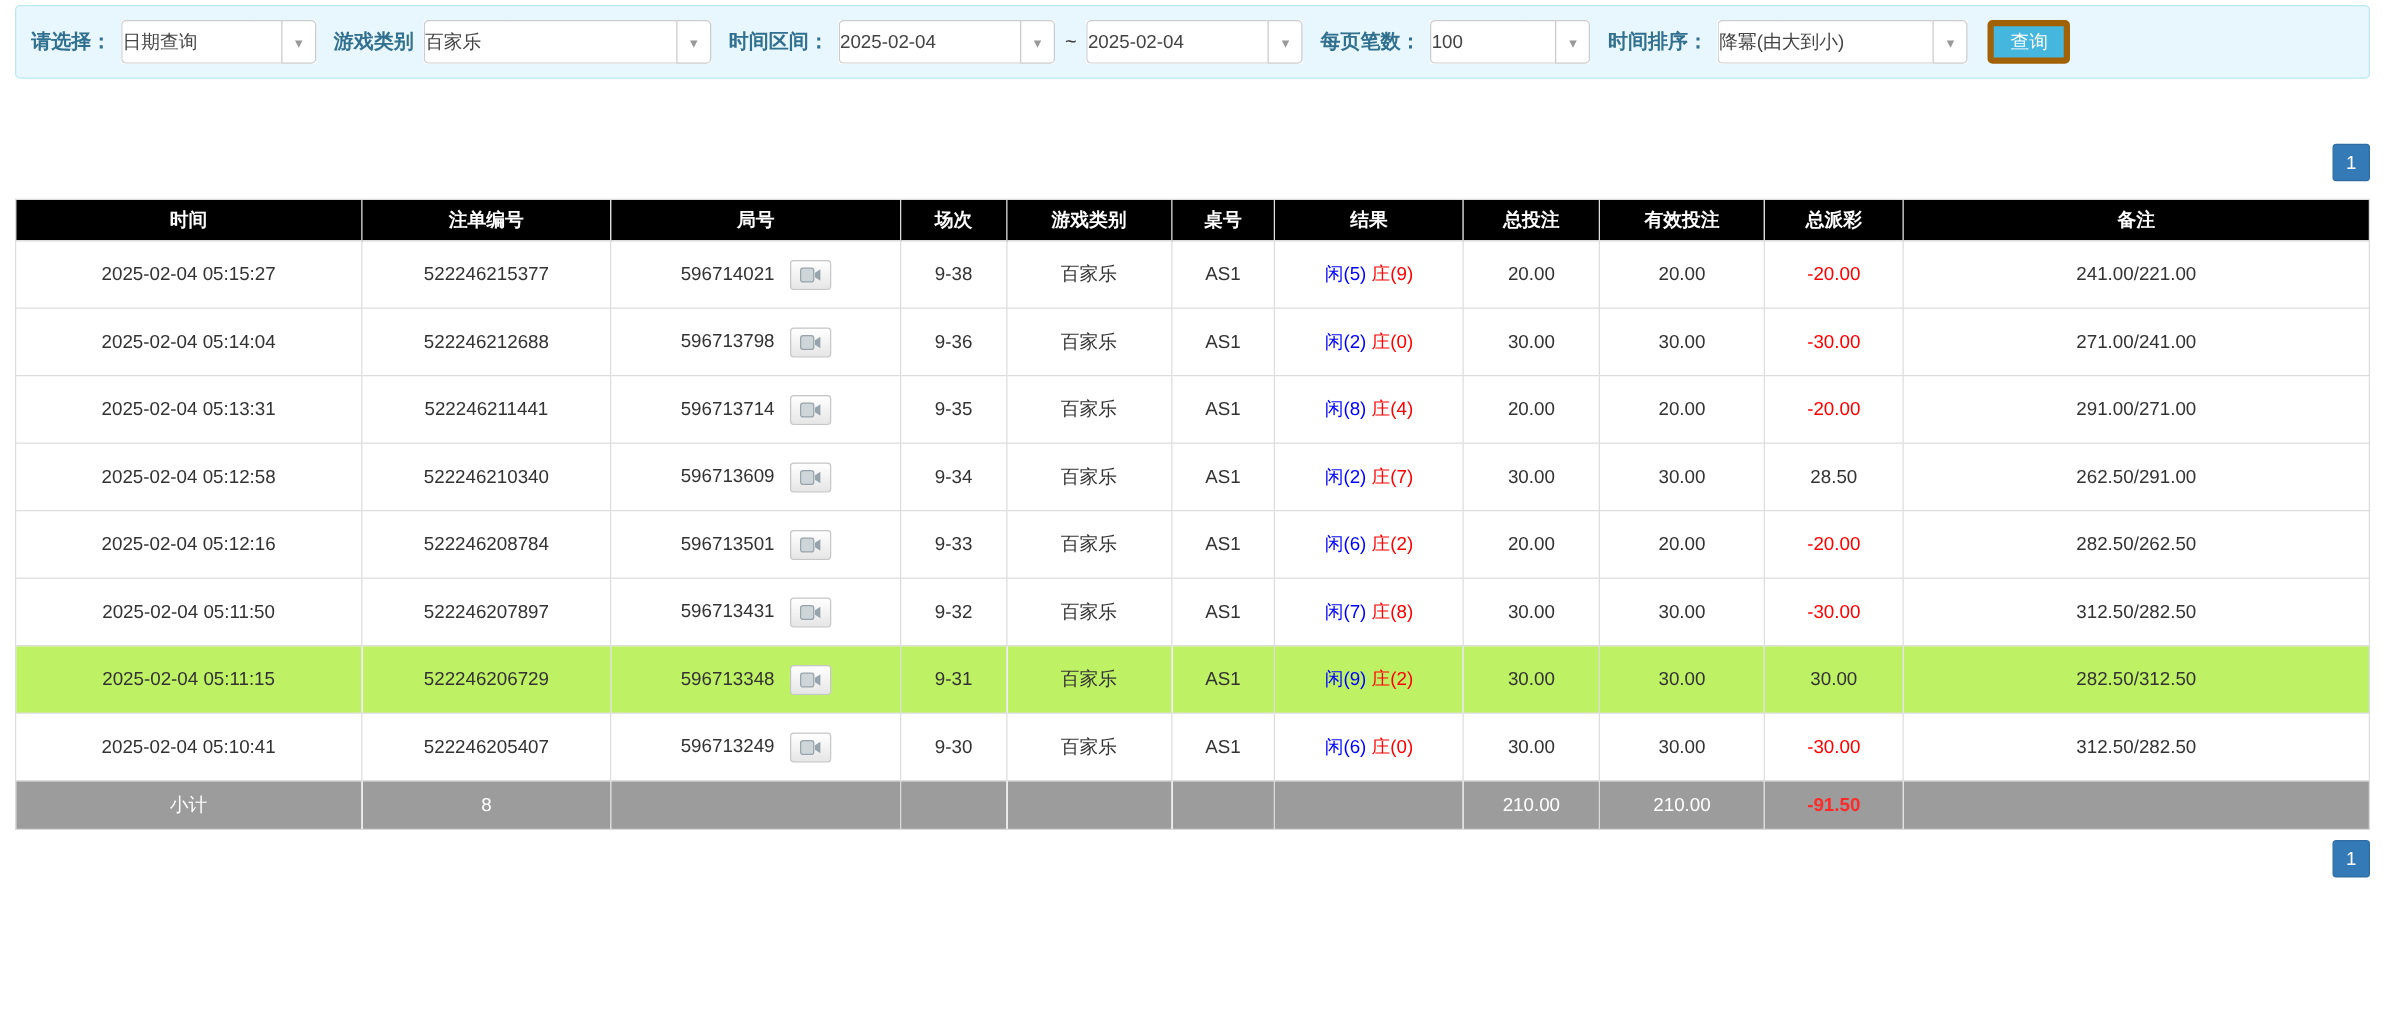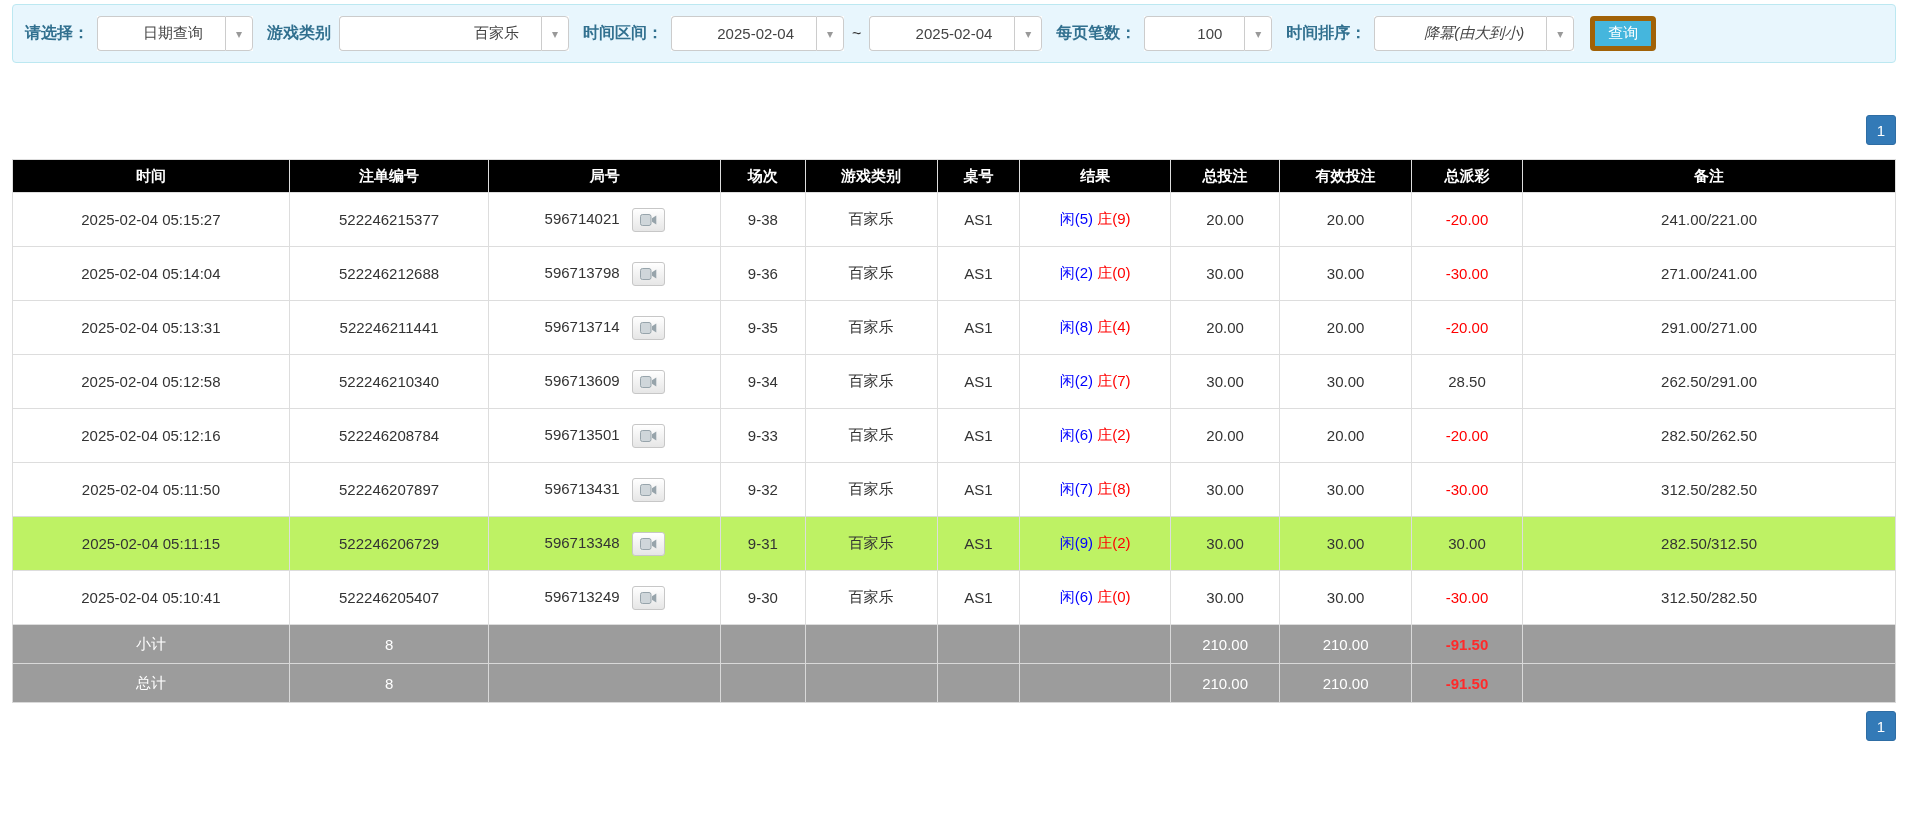--- a/index.html
+++ b/index.html
@@ -13,23 +13,22 @@
 
   
   .filter-bar {
     background:#e8f6fd; border:1px solid #bce8f1; border-radius:4px;
     display:flex; align-items:center; gap:8px; padding:11px 12px; margin-top:4px;
   }
   .filter-bar label { font-size:16px; font-weight:bold; color:#31708f; white-space:nowrap; margin-left:6px; }
   .combo { display:inline-flex; align-items:stretch; height:35px; background:#fff; }
   .combo input {
     border:1px solid #ccc; border-right:none; border-radius:4px 0 0 4px;
-    padding:0 22px; font-size:15px; color:#444; height:35px; outline:none;
+    padding:0 0; font-size:15px; color:#444; height:35px; outline:none;
     font-family:"Liberation Sans", sans-serif;
-    text-align:right;
   }
   .combo .caret-btn {
     width:28px; border:1px solid #ccc; border-radius:0 4px 4px 0; background:#fff;
     display:flex; align-items:center; justify-content:center; color:#999; cursor:pointer; padding:0;
   }
   .caret { font-size:12px; line-height:1; }
   .tilde { font-size:16px; color:#333; }
   .search-btn {
     height:35px; padding:0 13px; margin-left:8px;
     background:#45b6dd; border:5px solid #a16207; border-radius:4px;
@@ -118,21 +117,21 @@
     <label>每页笔数：</label>
     <div class="combo">
       <input style="width: 100px;" value="100">
       <button class="caret-btn">
           <span class="caret">▾</span>
         </button>
     </div>
 
     <label>时间排序：</label>
     <div class="combo">
-      <input style="width: 172px; font-style: italic;" value="降冪(由大到小)">
+      <input style="width: 172px;" value="降冪(由大到小)">
       <button class="caret-btn">
           <span class="caret">▾</span>
         </button>
     </div>
 
     <button class="search-btn">查询</button>
   </div>
 
 
   <div class="pagination">
@@ -385,32 +384,19 @@
         <td></td>
           <td></td>
           <td></td>
         <td></td>
           <td></td>
         <td>210.00</td>
         <td>210.00</td>
         <td class="payout neg">-91.50</td>
         <td></td>
       </tr>
-      <tr class="footer-row">
-        <td>总计</td>
-        <td>8</td>
-        <td></td>
-          <td></td>
-          <td></td>
-        <td></td>
-          <td></td>
-        <td>210.00</td>
-        <td>210.00</td>
-        <td class="payout neg">-91.50</td>
-        <td></td>
-      </tr>
     </tfoot>
   </table>
 
   <div class="pagination bottom">
     <div class="page-btn">1</div>
   </div>
 </div>
 
 </body></html>

